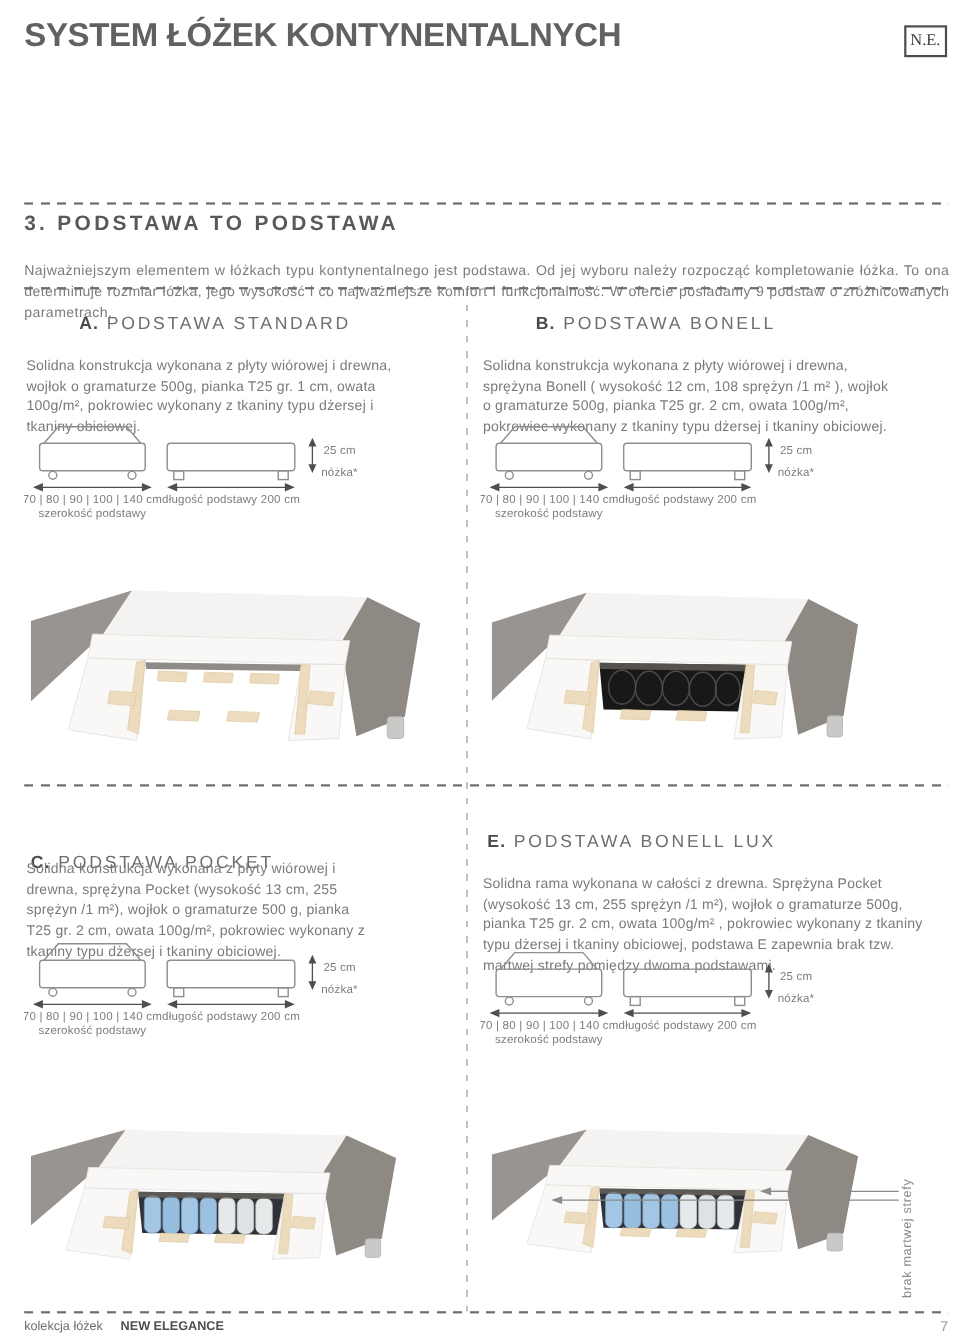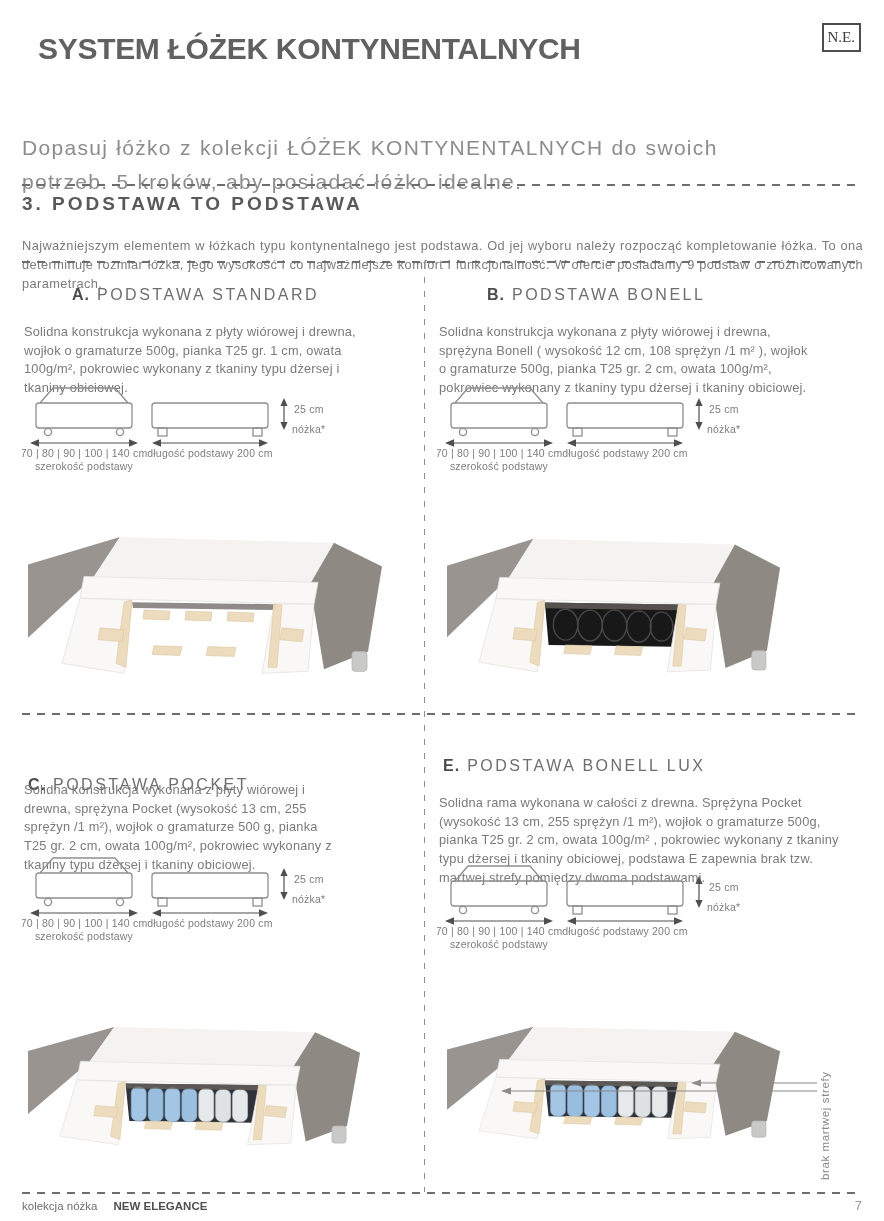--- a/index.html
+++ b/index.html
@@ -4,21 +4,21 @@
 <style>
   html,body { margin:0; padding:0; background:#e8e8e8; }
   .page {
     position:relative; width:884px; height:1221px; margin:0 auto;
     background:#ffffff; overflow:hidden;
     font-family:"Liberation Sans","DejaVu Sans",sans-serif;
     color:#7b7b7b;
   }
   
   .main-title {
-    position:absolute; left:22px; top:16px; margin:16px;
+    position:absolute; left:22px; top:16px; margin:0;
     font-size:30px; font-weight:bold; color:#616161;
     letter-spacing:-0.3px; white-space:nowrap;
   }
   .ne-badge {
     position:absolute; top:23px; right:23px;
     border:2px solid #4d4d4d; color:#3d3d3d;
     font-family:"Liberation Serif","DejaVu Serif",serif;
     font-size:15px; padding:5px 4px; line-height:1;text-align:right;
   }
   .intro {
@@ -105,21 +105,20 @@
   .page-number { position:absolute; right:22px; top:1198px; font-size:13px; color:#9a9a9a; }
 </style>
 </head>
 <body>
 
 <div class="page">
 
   <h1 class="main-title">SYSTEM ŁÓŻEK KONTYNENTALNYCH</h1>
   <div class="ne-badge">N.E.</div>
 
-  <p class="intro">Dopasuj łóżko z kolekcji ŁÓŻEK KONTYNENTALNYCH do swoich potrzeb. 5 kroków, aby posiadać łóżko idealne.</p>
 
   <div class="hr hr1"></div>
 
   <h2 class="sec-title">3. PODSTAWA TO PODSTAWA</h2>
   <p class="sec-desc">Najważniejszym elementem w łóżkach typu kontynentalnego jest podstawa. Od jej wyboru należy rozpocząć kompletowanie łóżka. To ona determinuje rozmiar łóżka, jego wysokość i co najważniejsze komfort i funkcjonalność. W ofercie posiadamy 9 podstaw o zróżnicowanych parametrach.</p>
 
   <div class="hr hr2"></div>
   <div class="vline"></div>
   <div class="hr hr3"></div>
 
@@ -350,17 +349,17 @@
       <line x1="262" y1="8" x2="380" y2="8" stroke="#8a8a8a" stroke-width="1.2"></line>
       <polygon points="254,8 264,4.4 264,11.6" fill="#8a8a8a"></polygon>
       <line x1="72" y1="16" x2="380" y2="16" stroke="#8a8a8a" stroke-width="1.2"></line>
       <polygon points="64,16 74,12.4 74,19.6" fill="#8a8a8a"></polygon>
     </svg>
     <div class="annotation">brak martwej strefy</div>
   </div>
 
   <div class="hr hr4"></div>
   <div class="footer-left">
-    <span>kolekcja nóżka</span><span class="brand">NEW ELEGANCE</span>
+    <span>kolekcja łóżek</span><span class="brand">NEW ELEGANCE</span>
   </div>
   <div class="page-number">7</div>
 
 </div>
 
 </body></html>

